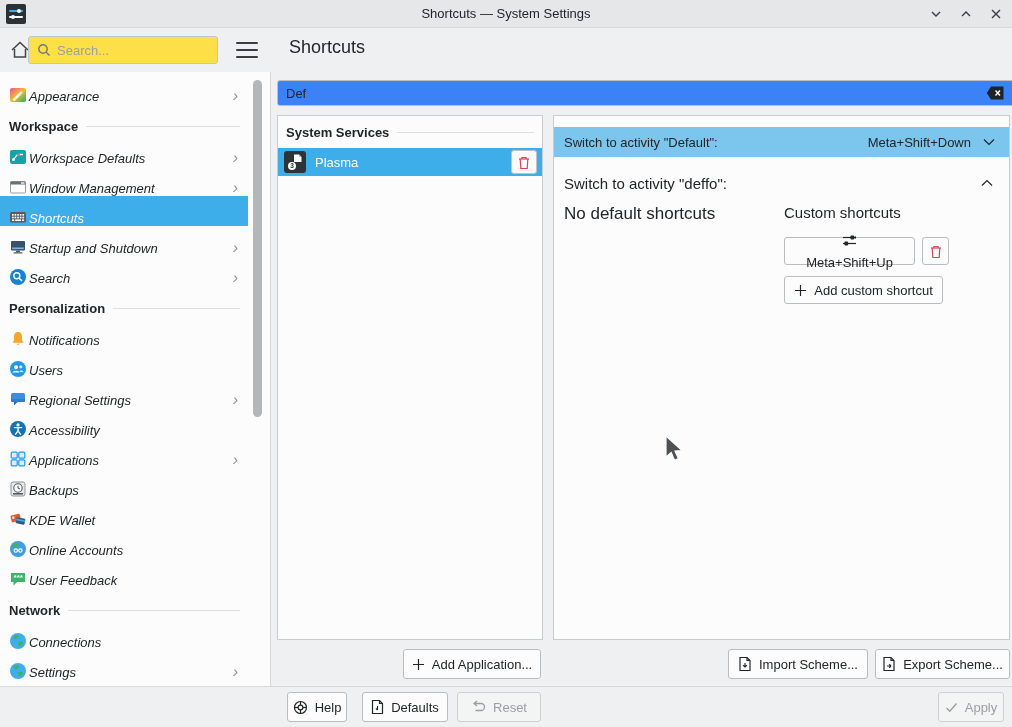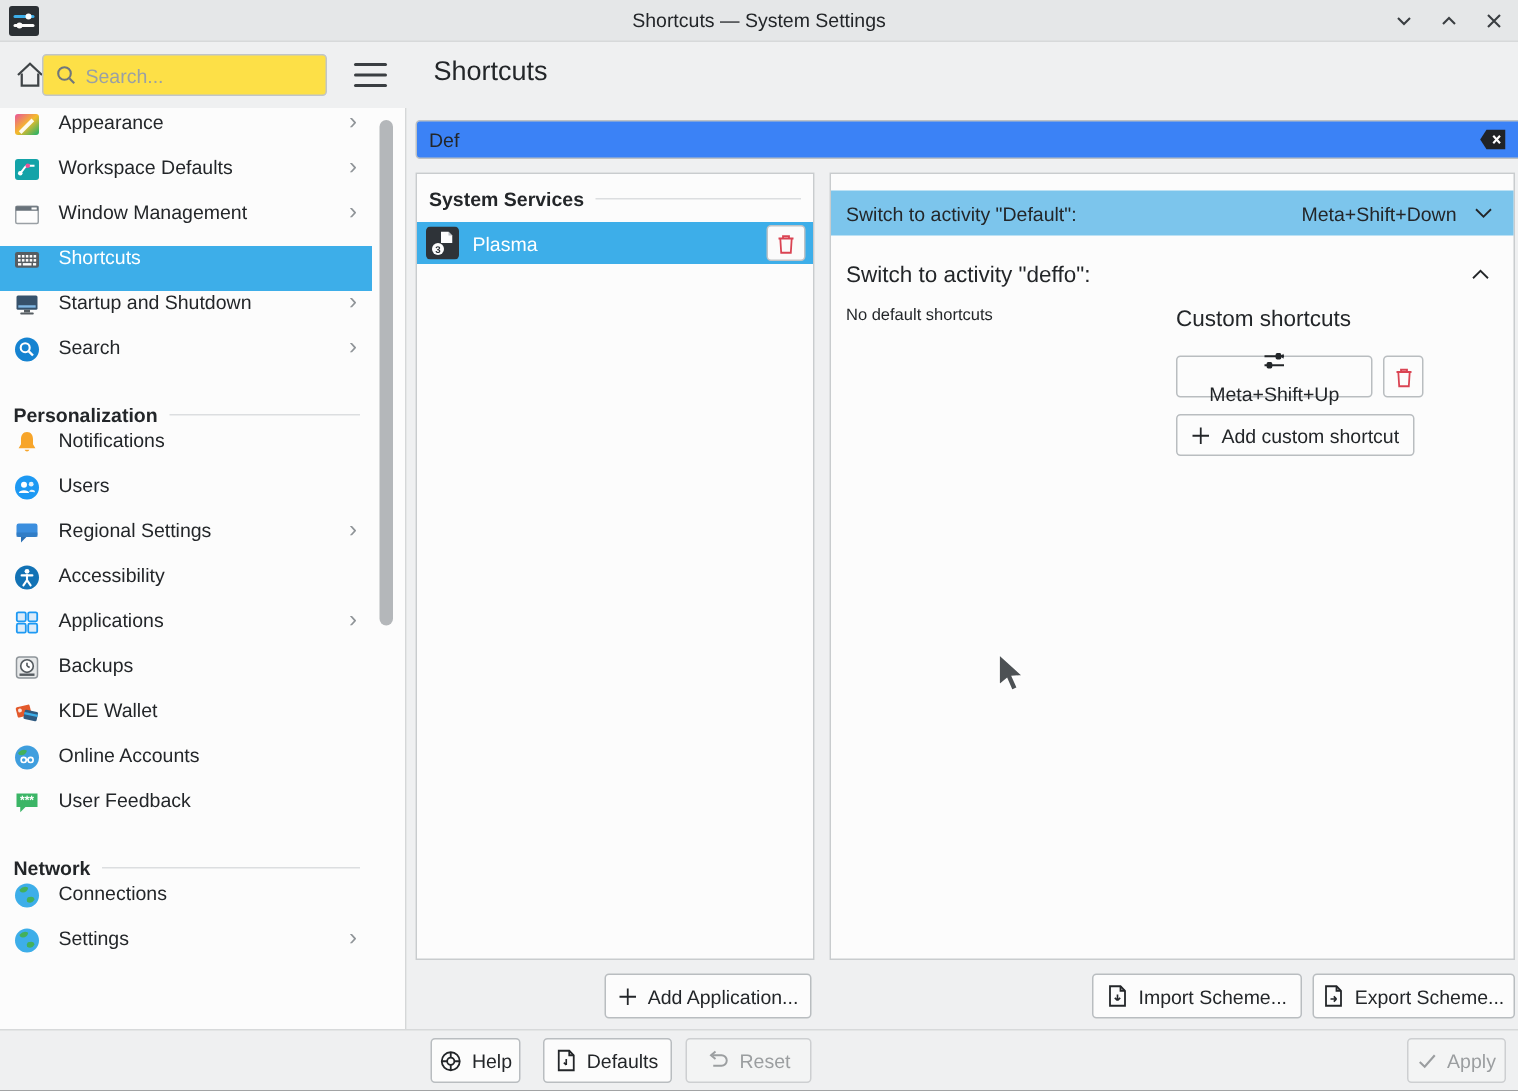--- a/index.html
+++ b/index.html
@@ -30,21 +30,21 @@
   .searchbox input::placeholder { color:#9aa0a4; }
   .hamburger { position:absolute; left:235px; top:11px; width:24px; height:22px;
                display:flex; flex-direction:column; justify-content:space-between; padding:3px 1px; }
   .hamburger span { display:block; height:2.4px; background:#3a3e42; border-radius:1px; }
   .page-title { position:absolute; left:289px; top:9px; font-size:18px; color:#232629; }
 
   
   .sidebar { position:absolute; top:72px; left:0; width:271px; height:614px;
              background:#fcfcfc; border-right:1px solid #d5d7d8; overflow:hidden; }
   .sb-inner { width:248px; padding-top:2px; }
-  .sb-item { height:30px; display:flex; align-items:flex-start; padding:0 6px 0 9px; gap:12px; }
+  .sb-item { height:30px; display:flex; align-items:flex-end; padding:0 6px 0 9px; gap:2px;font-style:italic; }
   .sb-item.selected { background:#3daee9; color:#fff; }
   .sb-label { white-space:nowrap; }
   .sb-chev { margin-left:auto; color:#8f9498; font-size:16px; line-height:1; padding-right:4px; }
   .sb-section { display:flex; align-items:center; gap:8px; margin-top:12px; height:20px;
                 padding-left:9px; font-weight:bold; color:#232629; }
   .sb-section .line { flex:1; height:1px; background:#dcdee0; margin-right:8px; }
   .sb-scrollbar { position:absolute; left:253px; top:8px; width:9px; height:337px;
                   background:#b4b7ba; border-radius:4.5px; }
   .ic { display:inline-flex; width:18px; height:18px; flex:none; }
 
@@ -67,21 +67,21 @@
   .mini-btn { margin-left:auto; width:26px; height:24px; background:#fbfbfb;
               border:1px solid #bfc3c6; border-radius:3px;
               display:flex; align-items:center; justify-content:center; }
 
   .act-row1 { position:absolute; left:0; right:0; top:11px; height:30px; background:#7cc5ec;
               display:flex; align-items:center; padding:0 12px 0 10px; gap:10px; }
   .act-row1 .lbl { flex:1; }
   .act-row2 { position:absolute; left:0; right:0; top:50px; height:34px;
               display:flex; align-items:center; padding:0 14px 0 10px; font-size:15px; }
   .act-row2 .lbl { flex:1; }
-  .col-default { position:absolute; left:10px;  top:88px; font-size:11px; }
+  .col-default { position:absolute; left:10px;  top:88px; font-size:17px; }
   .col-custom  { position:absolute; left:230px; top:88px; font-size:15px; }
 
   .btn { background:#fcfcfc; border:1px solid #b9bdc0; border-radius:3px;
          display:inline-flex; align-items:center; justify-content:center; gap:7px;
          font-size:13px; color:#232629; font-family:"Liberation Sans",sans-serif; }
   .btn.disabled { color:#9b9ea0; border-color:#cdcfd1; background:#f3f4f4; }
 
   .btn-shortcut   { position:absolute; left:230px; top:121px; width:131px; height:28px;flex-direction:column; }
   .btn-trash2     { position:absolute; left:368px; top:121px; width:27px;  height:28px; }
   .btn-addcustom  { position:absolute; left:230px; top:160px; width:159px; height:28px; }
@@ -175,20 +175,24 @@
                 </linearGradient>
               </defs>
               <rect x="1" y="2" width="16" height="14" rx="2" fill="url(#gap1)"></rect>
               <path d="M3.5 13.5 L12 5 l1.8 1.8 L5.3 15.3 Z" fill="#fff" opacity=".92"></path>
             </svg>
         </span>
         <span class="sb-label">Appearance</span>
         <span class="sb-chev">›</span>
       </div>
 
+      <div class="sb-section">
+        <span>Workspace</span>
+          <span class="line"></span>
+      </div>
 
       <div class="sb-item">
         <span class="ic">
           <svg viewBox="0 0 18 18">
               <rect x="1" y="2" width="16" height="14" rx="2" fill="#13a3a8"></rect>
               <path d="M3.5 11.5 C6.5 11.5 6.5 6.5 9.5 6.5 H14" fill="none" stroke="#fff" stroke-width="1.3"></path>
               <circle cx="9.5" cy="6.5" r="1.5" fill="#e9549a"></circle>
               <circle cx="4.5" cy="11.5" r="1.5" fill="#fff"></circle>
             </svg>
         </span>

